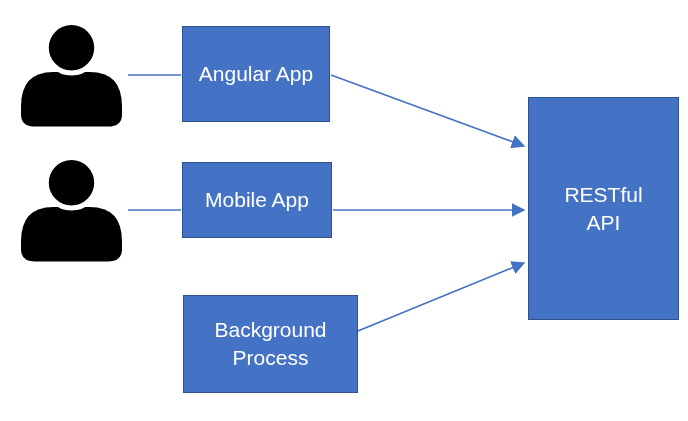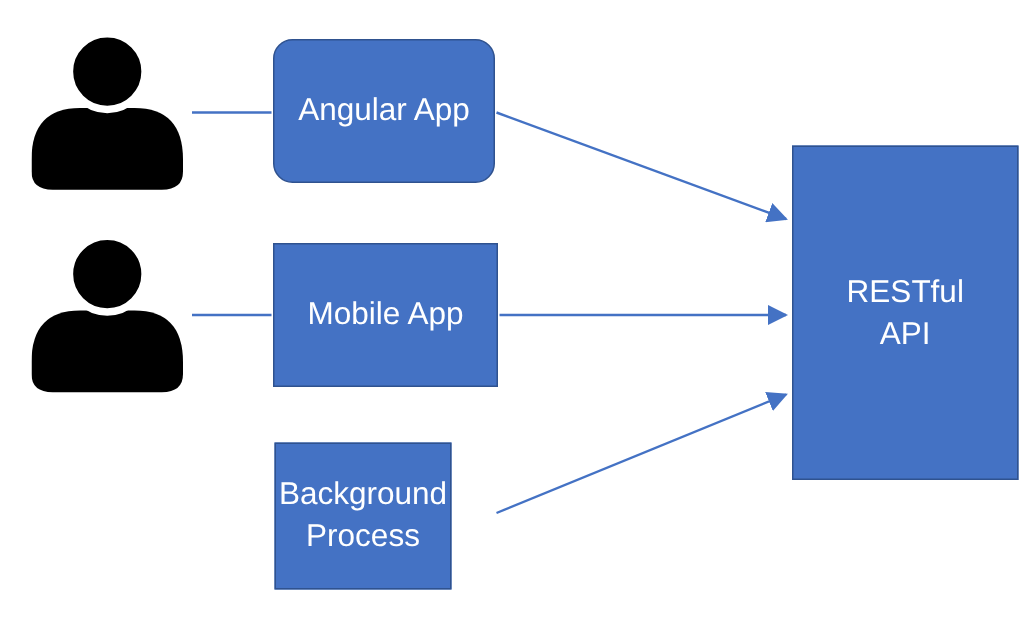--- a/index.html
+++ b/index.html
@@ -31,23 +31,23 @@
     justify-content: center;
     text-align: center;
     z-index: 2;
   }
   .node .label {
     color: #ffffff;
     font-size: 21px;
     line-height: 28px;
     white-space: pre-line;
   }
-  .node-angular    { left: 182px; top: 26px;  width: 148px; height: 96px; border-radius: 13px; }
-  .node-mobile     { left: 182px; top: 162px; width: 150px; height: 96px; }
-  .node-background { left: 183px; top: 295px; width: 118px; height: 98px; text-align: center; }
+  .node-angular    { left: 182px; top: 26px;  width: 148px; height: 96px; }
+  .node-mobile     { left: 182px; top: 162px; width: 150px; height: 76px; }
+  .node-background { left: 183px; top: 295px; width: 175px; height: 98px; text-align: center; }
   .node-api        { left: 528px; top: 97px;  width: 151px; height: 223px; }
   .actor {
     position: absolute;
     width: 101px;
     height: 108px;
     z-index: 2;
   }
   .actor-1 { left: 21px; top: 20px; }
   .actor-2 { left: 21px; top: 155px; }
 </style>

